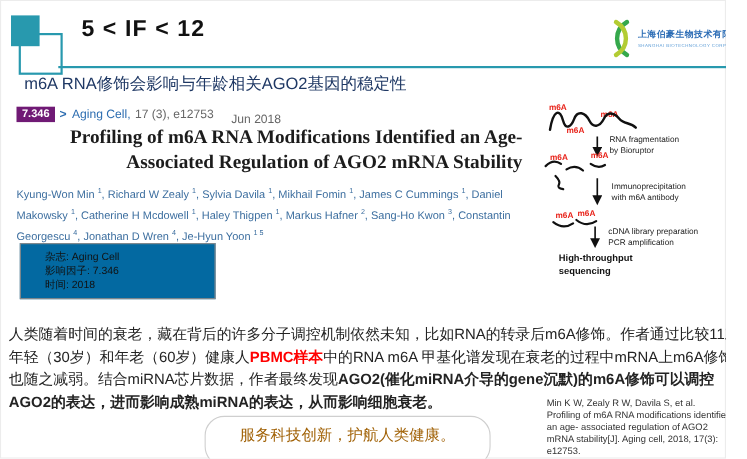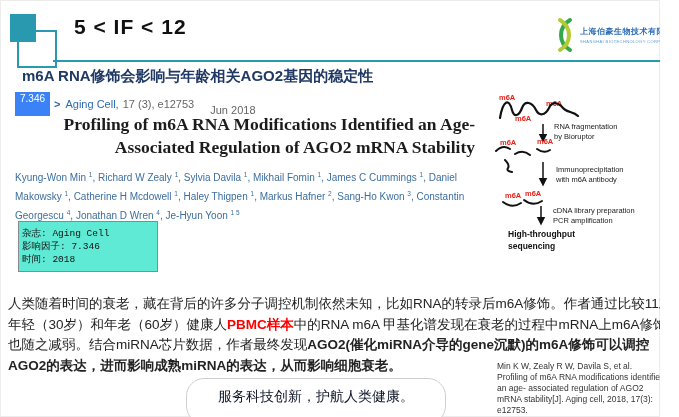--- a/index.html
+++ b/index.html
@@ -12,44 +12,44 @@
   .header-line{position:absolute;left:53px;top:60px;right:0;height:2px;background:#2899AE;}
   .header-title{position:absolute;left:74px;top:15px;font-size:21px;font-weight:700;color:#111;letter-spacing:1px;}
 
   
   .logo{position:absolute;left:554px;top:17px;display:flex;align-items:center;}
   .logo-text{margin-left:4px;}
   .logo-cn{font-size:8px;font-weight:700;color:#2B6CB5;letter-spacing:0.5px;white-space:nowrap;}
   .logo-en{font-size:4px;color:#5B9BD5;letter-spacing:0.4px;margin-top:2px;white-space:nowrap;}
 
   
-  .cn-title{position:absolute;left:22px;top:67px;font-size:15px;font-weight:700;color:#1F3864;white-space:nowrap;}
+  .cn-title{position:absolute;left:22px;top:67px;font-size:15px;font-weight:400;color:#1F3864;white-space:nowrap;}
   .journal-row{position:absolute;left:15px;top:92px;font-size:11px;display:flex;align-items:center;color:#666;}
-  .if-badge{display:inline-block;background:#3b82f6;color:#fff;font-size:10px;font-weight:400;padding:1px 5px 12px;}
+  .if-badge{display:inline-block;background:#701a75;color:#fff;font-size:10px;font-weight:700;padding:1px 5px 2px;}
   .chev{color:#2B6CB0;font-weight:700;margin:0 5px 0 4px;font-size:11px;}
   .journal-link{color:#2B6CB0;text-decoration:none;margin-right:4px;}
   .journal-issue{color:#666;}
   .journal-date{color:#666;margin-left:16px;margin-top:11px;}
 
   .paper-title{position:absolute;left:15px;top:113px;width:460px;margin:0;
                font-family:"Liberation Serif",serif;font-size:17.5px;font-weight:700;line-height:23px;color:#1c1c1c;text-align:right;}
   .authors{position:absolute;left:15px;top:167px;width:465px;font-size:10px;line-height:15.5px;color:#3C6E9F;}
   .authors sup{font-size:6.5px;}
 
-  .info-box{position:absolute;left:18px;top:221px;width:132px;border:1px solid #8a8a8a;background:#5eead4;
-            padding:5px 3px;font-size:9.5px;line-height:13px;color:#111;font-family:Liberation Mono, monospace;}
+  .info-box{position:absolute;left:18px;top:221px;width:132px;border:1px solid #8a8a8a;background:#0369a1;
+            padding:5px 22px;font-size:9.5px;line-height:13px;color:#111;}
 
   .summary{position:absolute;left:8px;top:294px;width:666px;font-size:13.5px;line-height:20.5px;color:#232323;}
   .seg-normal{font-weight:400;text-align:center;}
   .seg-red{color:#FF0000;font-weight:700;}
   .seg-bold{font-weight:700;}
 
   .footer-pill{position:absolute;left:186px;top:378px;width:260px;height:46px;background:#fff;
                border:1.5px solid #cfcfcf;border-radius:18px;box-sizing:border-box;text-align:center;padding-top:8px;}
-  .footer-pill span{font-size:14px;color:#0f172a;}
+  .footer-pill span{font-size:14px;color:#a16207;}
 
   .citation{position:absolute;left:497px;top:361px;width:168px;font-size:8.5px;line-height:11px;color:#333;}
 
   .figure{position:absolute;left:488px;top:86px;}
   .fig-label{font-family:"Liberation Sans",sans-serif;font-size:7.5px;fill:#222;}
   .fig-label-bold{font-family:"Liberation Sans",sans-serif;font-size:8.5px;font-weight:700;fill:#111;}
   .m6a{font-family:"Liberation Sans",sans-serif;font-size:7.5px;font-weight:700;fill:#E8231A;}
   .strand{stroke:#111;stroke-width:2.2;fill:none;stroke-linecap:round;}
   .frag{stroke:#111;stroke-width:2;fill:none;stroke-linecap:round;}
   .arrow{stroke:#111;stroke-width:1.5;}

